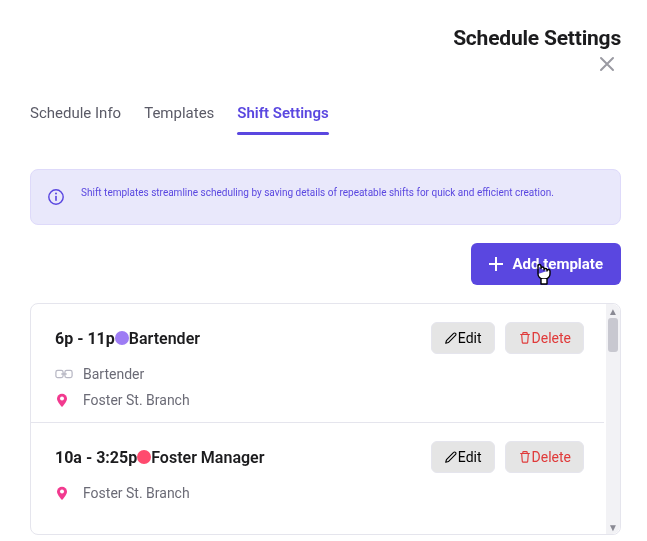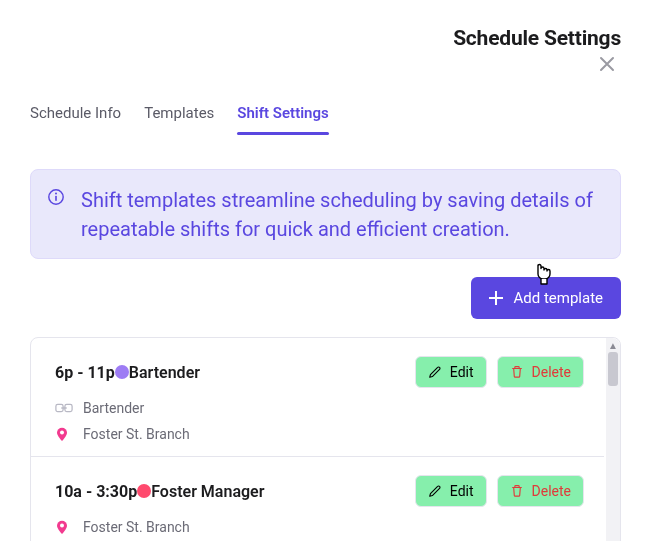--- a/index.html
+++ b/index.html
@@ -81,37 +81,37 @@
     padding: 16px 18px 14px 16px;
     display: flex;
     gap: 14px;
     color: var(--accent);
   }
   .info-icon {
     flex: 0 0 20px;
     margin-top: 2px;
   }
   .info-text {
-    font-size: 20px;
+    font-size: 10px;
     line-height: 1.45;
   }
 
   .actions-row {
     margin-top: 18px;
     display: flex;
     justify-content: flex-end;
   }
   .btn-primary {
     background: var(--accent);
     color: #fff;
     border: none;
     border-radius: 6px;
     padding: 12px 18px;
     font-size: 15px;
-    font-weight: 400;
+    font-weight: 700;
     display: inline-flex;
     align-items: center;
     gap: 10px;
     cursor: pointer;
   }
   .btn-primary .plus {
     width: 14px; height: 14px;
     position: relative;
     display: inline-block;
   }
@@ -164,27 +164,26 @@
     display: inline-block; flex: 0 0 14px;
   }
   .role { font-weight: 600; }
 
   .btns {
     display: flex;
     gap: 10px;
   }
   .btn {
     border: 1px solid var(--card-border);
-    background: #86efac;
+    background: #e5e5e5;
     border-radius: 6px;
     padding: 7px 12px;
     font-size: 14px;
     display: inline-flex;
     align-items: center;
-    gap: 8px;
     cursor: pointer;
   }
   .btn .icon { display: inline-flex; }
   .btn.delete { color: var(--red); justify-content: center; }
 
   .meta {
     margin-top: 12px;
     display: flex;
     flex-direction: column;
     gap: 10px;
@@ -323,21 +322,21 @@
               </svg>
           </span>
           <span>Foster St. Branch</span>
         </div>
       </div>
     </div>
 
     <div class="card">
       <div class="card-top">
         <div class="shift-line">
-          <span class="time">10a - 3:30p</span>
+          <span class="time">10a - 3:25p</span>
           <span class="dot" style="background:#ff4a6e"></span>
           <span class="role">Foster Manager</span>
         </div>
         <div class="btns">
           <button class="btn">
             <span class="icon">
               <svg width="14" height="14" viewBox="0 0 16 16">
                   <path d="M2 14 L2.8 11 L11 2.8 a1.5 1.5 0 0 1 2.2 0 l0 0 a1.5 1.5 0 0 1 0 2.2 L5 13.2 Z" fill="none" stroke="currentColor" stroke-width="1.3" stroke-linejoin="round"></path>
                 </svg>
             </span>

